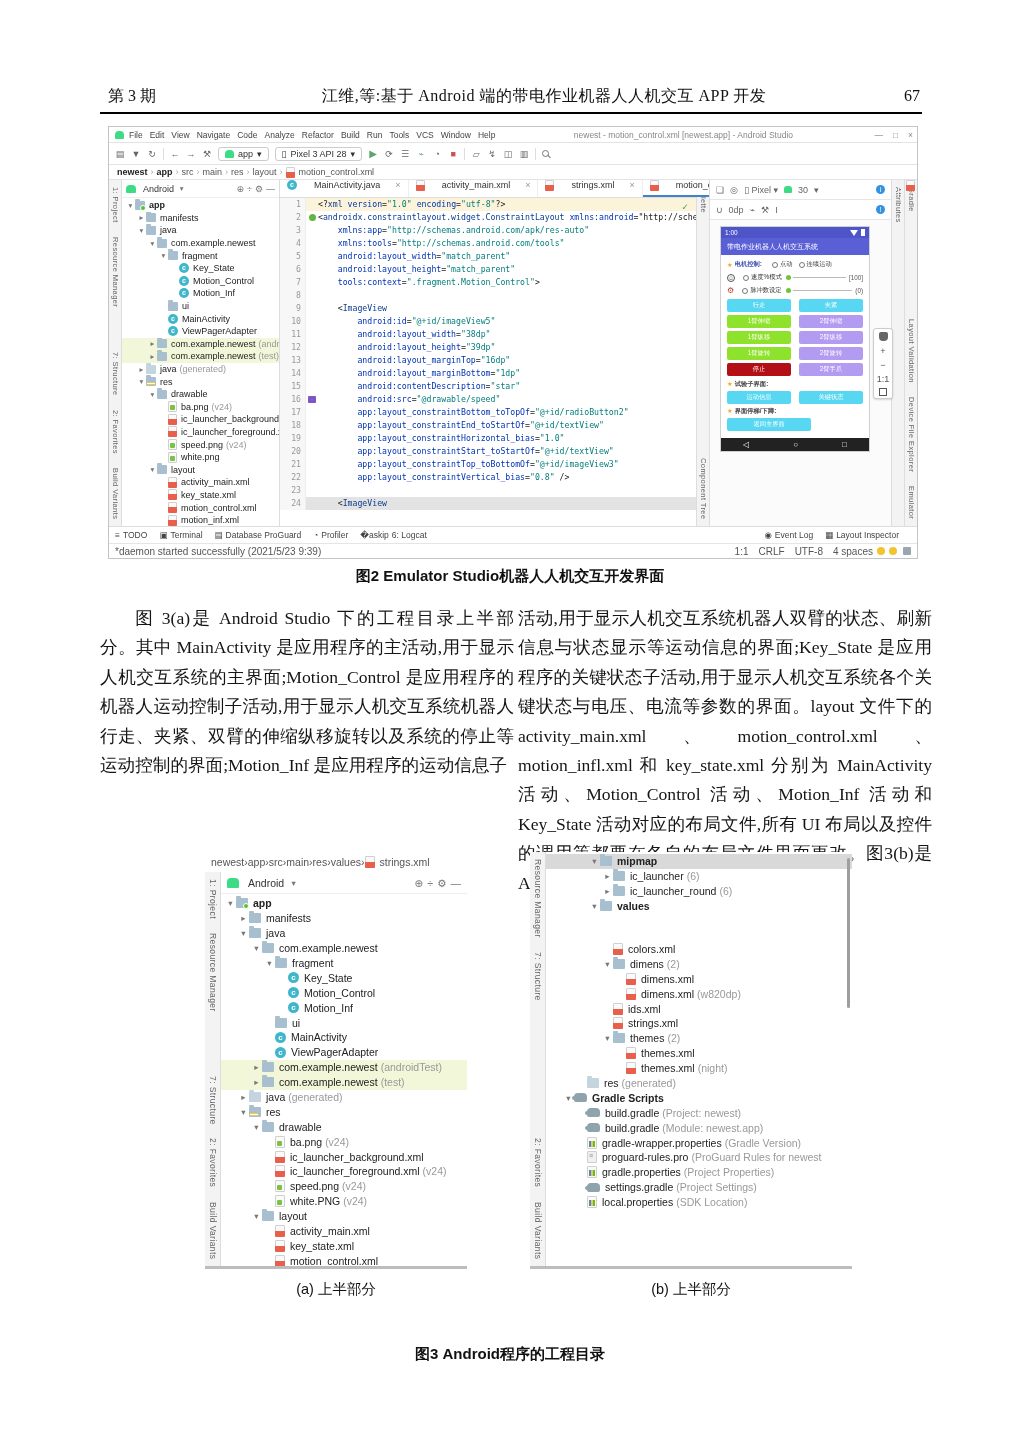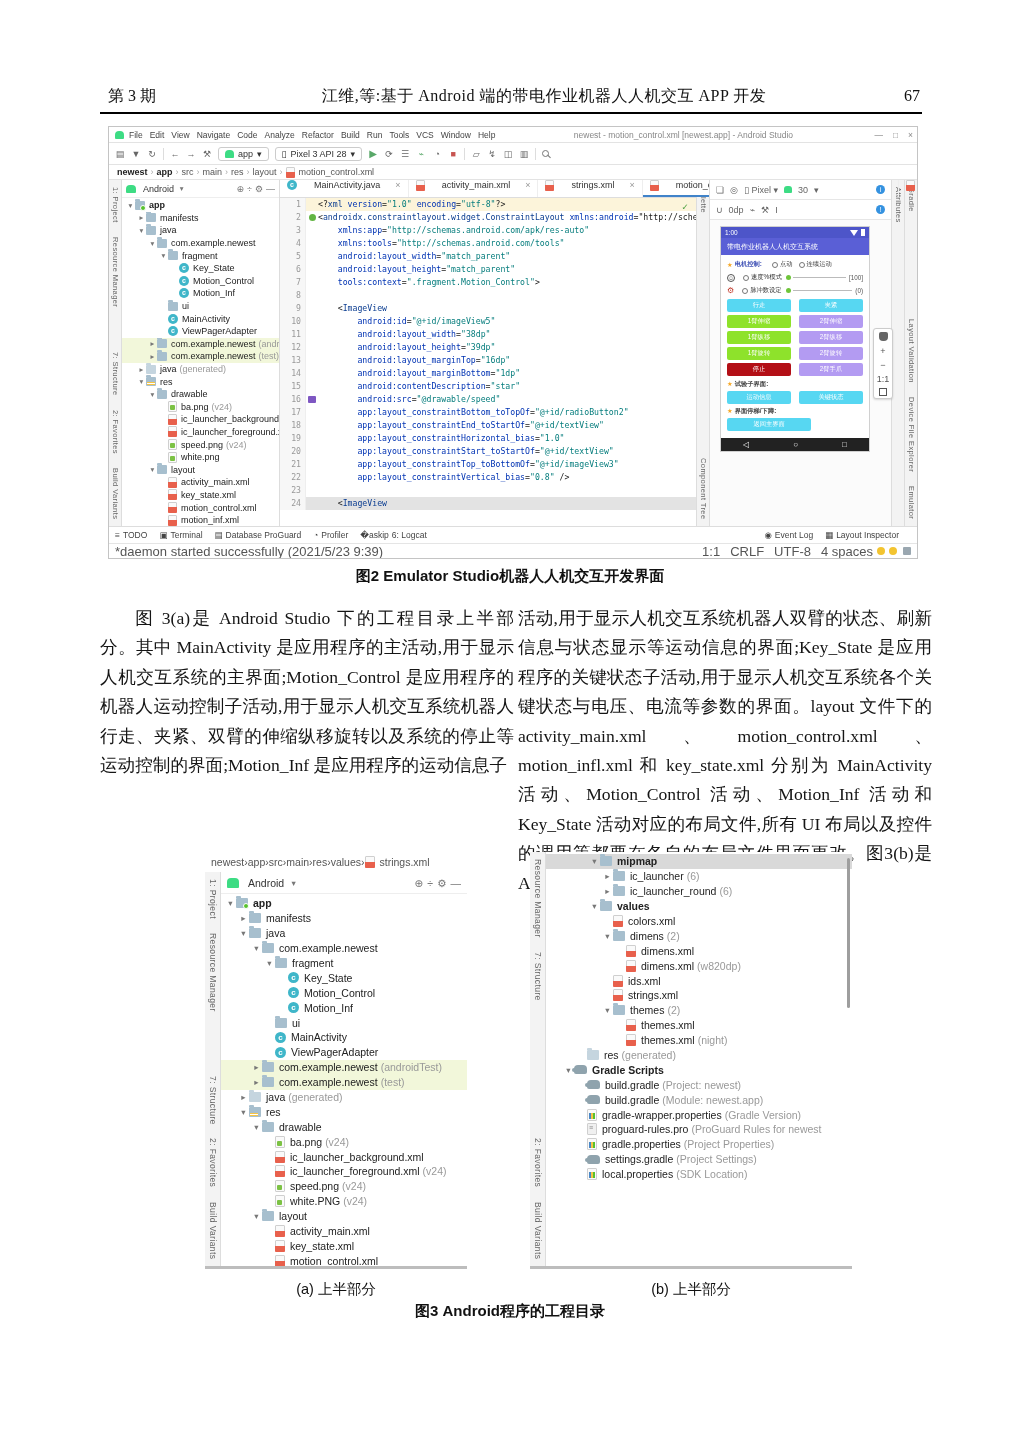--- a/index.html
+++ b/index.html
@@ -120,21 +120,21 @@
   .sec-lbl{margin:3px 0 2px 0;color:#444;font-weight:bold}
   .ph-nav{height:13px;background:#222;color:#eee;display:flex;align-items:center;justify-content:space-around;font-size:8px}
   .zoomctl{position:absolute;right:-2px;top:148px;width:20px;background:#fff;border:1px solid #ccc;border-radius:3px;display:flex;flex-direction:column;align-items:center;font-size:9px;color:#555;z-index:5;box-shadow:0 1px 2px rgba(0,0,0,.15)}
   .zoomctl span{padding:2px 0}
   .zoomctl .hand{width:9px;height:9px;background:#666;border-radius:2px 2px 4px 4px;margin:3px 0}
   .fitbox{width:8px;height:8px;border:1px solid #555;margin:2px 0}
   
   .btools{height:17px;display:flex;align-items:center;background:#fff;border-top:1px solid #ddd;padding:0 6px;font-size:8.5px;color:#444}
   .btools .it{margin-right:12px;display:flex;align-items:center;gap:3px}
   .btools .sp{flex:1}
-  .statusbar{height:15px;display:flex;align-items:center;background:#fff;border-top:1px solid #e5e5e5;padding:0 6px;font-size:13px;color:#555}
+  .statusbar{height:15px;display:flex;align-items:center;background:#fff;border-top:1px solid #e5e5e5;padding:0 6px;font-size:10px;color:#555}
   .statusbar .sp{flex:1}
   .statusbar .seg{margin-left:10px}
   .ydot{width:8px;height:8px;border-radius:50%;background:#f3c430;display:inline-block;margin-left:4px}
   .gsq{width:8px;height:8px;background:#9aa7b0;display:inline-block;margin-left:6px;border-radius:1px}
   
   .figcap{position:absolute;width:100%;text-align:center;font-family:"Liberation Sans","DejaVu Sans",sans-serif;font-weight:bold;font-size:15px;color:#111}
   .subcap{position:absolute;text-align:center;font-family:"Liberation Sans","DejaVu Sans",sans-serif;font-size:14.5px;color:#111}
   
   .col{position:absolute;top:604px;width:414px;font-size:17.6px;line-height:29.4px;text-align:justify;color:#151515}
   .col p.ind{text-indent:2em}
@@ -832,21 +832,21 @@
           <span class="arrow">▸</span>
           <span class="ico folder"></span>
           <span class="tl">ic_launcher_round</span>
           <span class="ex">(6)</span>
         </div>
         <div class="trow" style="padding-left: 43px;">
           <span class="arrow">▾</span>
           <span class="ico folder"></span>
           <span class="tl b">values</span>
         </div>
-        <div class="trow" style="padding-left: 56px;">
+        <div class="trow" style="padding-left: 56px; margin-top: 28px;">
           <span class="arrow"></span>
           <span class="ico xml"></span>
           <span class="tl">colors.xml</span>
         </div>
         <div class="trow" style="padding-left: 56px;">
           <span class="arrow">▾</span>
           <span class="ico folder"></span>
           <span class="tl">dimens</span>
           <span class="ex">(2)</span>
         </div>
@@ -941,13 +941,13 @@
           <span class="tl">local.properties</span>
           <span class="ex">(SDK Location)</span>
         </div>
       </div>
     <div class="fp3b-scroll"></div>
   </div>
 </div>
 
 <div class="subcap" style="top:1280px;left:205px;width:262px">(a) 上半部分</div>
 <div class="subcap" style="top:1280px;left:530px;width:322px">(b) 上半部分</div>
-<div class="figcap" style="top:1302px">图3  Android程序的工程目录</div>
+<div class="figcap" style="top:1345px">图3  Android程序的工程目录</div>
 
 </body></html>

